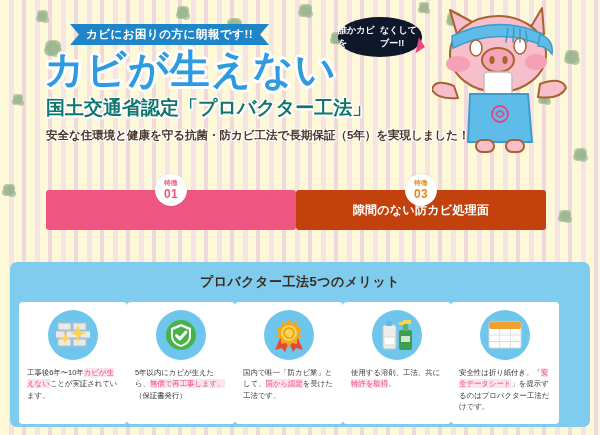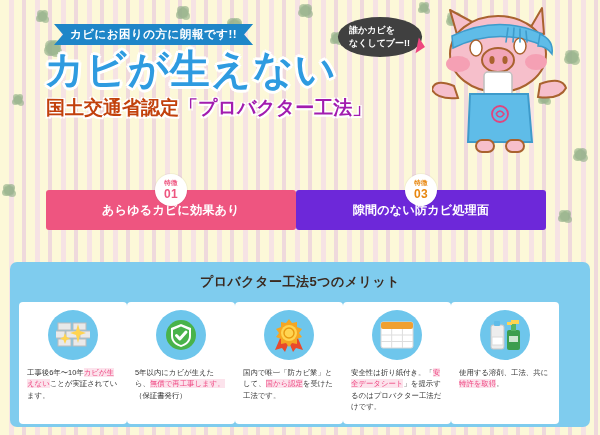--- a/index.html
+++ b/index.html
@@ -22,21 +22,21 @@
   .spore{position:absolute;border-radius:50%;background:#8FAE86;opacity:.85;}
   .spore.fuzz{box-shadow:
      0 0 0 1px rgba(143,174,134,.55),
      2px -3px 0 -1px rgba(143,174,134,.75),
      -3px 2px 0 -1px rgba(143,174,134,.75),
      3px 3px 0 -1px rgba(143,174,134,.7),
      -2px -3px 0 -1px rgba(143,174,134,.7);}
 
   
   .ribbon{
-    position:absolute;left:54px;top:24px;height:21px;
+    position:absolute;left:70px;top:24px;height:21px;
     background:#1E86C8;color:#fff;
     display:flex;align-items:center;justify-content:center;
     padding:0 16px;font-size:11.5px;font-weight:bold;letter-spacing:.5px;
     clip-path:polygon(0 0,100% 0,calc(100% - 9px) 50%,100% 100%,0 100%,9px 50%);
     white-space:nowrap;
   }
 
   
   .main-title{
     position:absolute;left:44px;top:49px;
@@ -44,33 +44,33 @@
     text-shadow:
       -2px -2px 0 #fff, 2px -2px 0 #fff, -2px 2px 0 #fff, 2px 2px 0 #fff,
       -3px 0 0 #fff, 3px 0 0 #fff, 0 -3px 0 #fff, 0 3px 0 #fff;
     white-space:nowrap;line-height:1;
   }
   .sub-title{
     position:absolute;left:46px;top:98px;white-space:nowrap;
     font-size:19px;font-weight:bold;line-height:1;
     text-shadow:-1.5px -1.5px 0 #fff,1.5px -1.5px 0 #fff,-1.5px 1.5px 0 #fff,1.5px 1.5px 0 #fff;
   }
-  .sub-title .dark{color:#c2410c;}
-  .sub-title .blue{color:#a21caf;margin-top:28px;}
+  .sub-title .dark{color:#0f766e;}
+  .sub-title .blue{color:#0f766e;margin-top:28px;}
   .lead{
     position:absolute;left:46px;top:128px;white-space:nowrap;
     font-size:11.5px;color:#4A3528;font-weight:bold;
     text-shadow:-1px -1px 0 #fff,1px -1px 0 #fff,-1px 1px 0 #fff,1px 1px 0 #fff;
   }
 
   
   .bubble{
     position:absolute;left:338px;top:17px;width:84px;height:40px;
-    background:#404040;border-radius:50%/48%;
-    display:flex;flex-direction:column;align-items:center;justify-content:center;
+    background:#0f172a;border-radius:50%/48%;
+    display:flex;flex-direction:row;align-items:center;justify-content:center;
     color:#fff;font-size:9px;font-weight:bold;line-height:1.45;text-align:left;
   }
   .bubble .l{display:block;width:62px;}
   .bubble:after{
     content:"";position:absolute;right:-11px;top:22px;
     width:0;height:0;border:8px solid transparent;
     border-left-color:#EE4580;transform:rotate(12deg);
   }
 
   
@@ -140,20 +140,21 @@
   <div class="spore fuzz" style="left:420px;top:4px;width:8px;height:8px;"></div>
 
   <div class="ribbon">
     <span>カビにお困りの方に朗報です!!</span>
   </div>
 
   <div class="main-title">カビが生えない</div>
   <div class="sub-title">
     <span class="dark">国土交通省認定</span><span class="blue">「プロバクター工法」</span>
   </div>
+  <div class="lead">安全な住環境と健康を守る抗菌・防カビ工法で長期保証（5年）を実現しました！</div>
 
   <div class="bubble">
     <span class="l">誰かカビを</span>
     <span class="l">なくしてブー!!</span>
   </div>
 
   <svg style="position:absolute;left:432px;top:2px;" width="142" height="152" viewBox="0 0 142 152">
     <g stroke="#A9622F" stroke-width="2" fill="#F6BFCB" stroke-linejoin="round">
 
       <path d="M26 36 L18 8 L44 22 Z"></path>
@@ -194,23 +195,22 @@
     <rect x="44" y="138" width="18" height="12" rx="6" fill="#F6BFCB" stroke="#A9622F" stroke-width="2"></rect>
     <rect x="74" y="138" width="18" height="12" rx="6" fill="#F6BFCB" stroke="#A9622F" stroke-width="2"></rect>
   </svg>
 
   <div class="features">
     <div class="feat" style="background:#EE5580;">
       <div class="circle">
         <span class="lbl" style="color:#EE5580;">特徴</span>
         <span class="num" style="color:#EE5580;">01</span>
       </div>
-      <span>あらゆるカビに効果あり</span>
     </div>
-    <div class="feat" style="background:#6d28d9;">
+    <div class="feat" style="background:#c2410c;">
       <div class="circle">
         <span class="lbl" style="color:#E8870F;">特徴</span>
         <span class="num" style="color:#E8870F;">03</span>
       </div>
       <span>隙間のない防カビ処理面</span>
     </div>
   </div>
 
   <div class="merits">
     <div class="merits-title">プロバクター工法5つのメリット</div>
@@ -261,50 +261,50 @@
             <circle cx="16" cy="15" r="5" fill="none" stroke="#E89A12" stroke-width="1.4"></circle>
           </svg>
         </div>
         <div class="card-text">
           <span>国内で唯一「防カビ業」として、</span><span class="hl">国から認定</span><span>を受けた工法です。</span>
         </div>
       </div>
 
       <div class="card">
         <div class="icon-circle">
+          <svg width="36" height="32" viewBox="0 0 36 32">
+            <rect x="4" y="6" width="13" height="24" rx="2" fill="#EDEDED" stroke="#C5C5C5" stroke-width="1"></rect>
+            <rect x="7" y="2" width="6" height="5" rx="1" fill="#5FBCE8"></rect>
+            <rect x="5" y="18" width="11" height="8" fill="#fff" stroke="#DADADA" stroke-width="1"></rect>
+            <path d="M22 11 h9 a2 2 0 0 1 2 2 v16 a2 2 0 0 1 -2 2 h-9 a2 2 0 0 1 -2 -2 v-16 a2 2 0 0 1 2 -2 z" fill="#3D9E4E"></path>
+            <rect x="24" y="5" width="5" height="7" fill="#57B565"></rect>
+            <path d="M24 1 h8 v4 h-8 z" fill="#FFD451"></path>
+            <path d="M20 3 h5 v3 h-5 z" fill="#FFD451"></path>
+            <rect x="22" y="17" width="9" height="6" fill="#fff" opacity=".75"></rect>
+          </svg>
+        </div>
+        <div class="card-text">
+          <span>使用する溶剤、工法、共に</span><span class="hl">特許を取得</span><span>。</span>
+        </div>
+      </div>
+
+      <div class="card">
+        <div class="icon-circle">
           <svg width="34" height="28" viewBox="0 0 34 28">
             <rect x="1" y="1" width="32" height="26" rx="2" fill="#fff" stroke="#D8D8D8" stroke-width="1"></rect>
             <rect x="1" y="1" width="32" height="7" rx="2" fill="#F0A030"></rect>
             <g stroke="#DDD" stroke-width="1">
               <line x1="1" y1="14" x2="33" y2="14"></line>
                 <line x1="1" y1="20.5" x2="33" y2="20.5"></line>
               <line x1="11.7" y1="8" x2="11.7" y2="27"></line>
                 <line x1="22.4" y1="8" x2="22.4" y2="27"></line>
             </g>
           </svg>
         </div>
         <div class="card-text">
           <span>安全性は折り紙付き。「</span><span class="hl">安全データシート</span><span>」を提示するのはプロバクター工法だけです。</span>
         </div>
       </div>
 
-      <div class="card">
-        <div class="icon-circle">
-          <svg width="36" height="32" viewBox="0 0 36 32">
-            <rect x="4" y="6" width="13" height="24" rx="2" fill="#EDEDED" stroke="#C5C5C5" stroke-width="1"></rect>
-            <rect x="7" y="2" width="6" height="5" rx="1" fill="#5FBCE8"></rect>
-            <rect x="5" y="18" width="11" height="8" fill="#fff" stroke="#DADADA" stroke-width="1"></rect>
-            <path d="M22 11 h9 a2 2 0 0 1 2 2 v16 a2 2 0 0 1 -2 2 h-9 a2 2 0 0 1 -2 -2 v-16 a2 2 0 0 1 2 -2 z" fill="#3D9E4E"></path>
-            <rect x="24" y="5" width="5" height="7" fill="#57B565"></rect>
-            <path d="M24 1 h8 v4 h-8 z" fill="#FFD451"></path>
-            <path d="M20 3 h5 v3 h-5 z" fill="#FFD451"></path>
-            <rect x="22" y="17" width="9" height="6" fill="#fff" opacity=".75"></rect>
-          </svg>
-        </div>
-        <div class="card-text">
-          <span>使用する溶剤、工法、共に</span><span class="hl">特許を取得</span><span>。</span>
-        </div>
-      </div>
-
     </div>
   </div>
 
 </div>
 
 </body></html>

